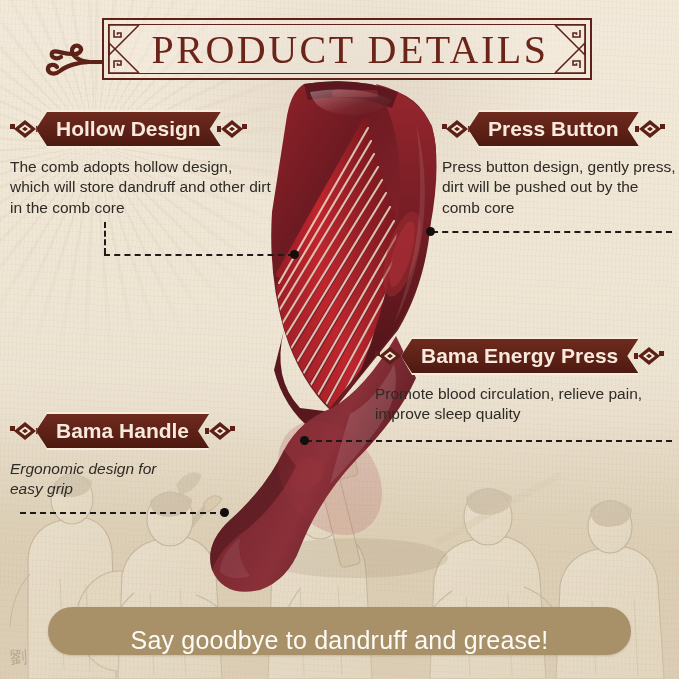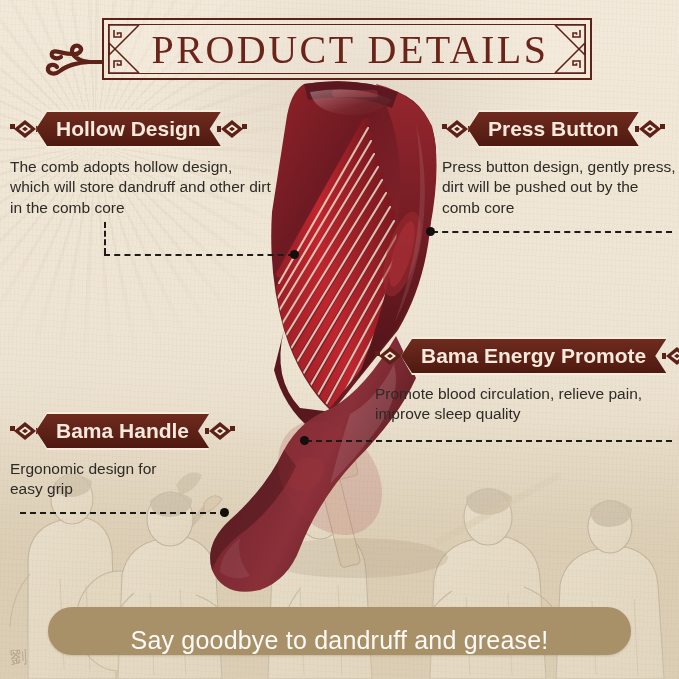--- a/index.html
+++ b/index.html
@@ -462,21 +462,21 @@
       <svg class="orn l" viewBox="0 0 30 22" aria-hidden="true">
         <g fill="#5c2016">
           <path d="M15 2 L26 11 L15 20 L4 11 Z"></path>
           <path d="M0 6 L5 6 L5 11 L0 11 Z"></path>
           <path d="M26 8 L30 8 L30 14 L26 14 Z"></path>
         </g>
         <path d="M15 6.5 L21 11 L15 15.5 L9 11 Z" fill="#f5ecdc"></path>
         <path d="M15 8.8 L18 11 L15 13.2 L12 11 Z" fill="#5c2016"></path>
       </svg>
       <div class="ribbon-frame">
-        <div class="plate-outline">Bama Energy Promote</div>
+        <div class="plate-outline">Bama Energy Press</div>
       </div>
       <svg class="orn r" viewBox="0 0 30 22" aria-hidden="true">
         <g fill="#5c2016" transform="translate(30,0) scale(-1,1)">
           <path d="M15 2 L26 11 L15 20 L4 11 Z"></path>
           <path d="M0 6 L5 6 L5 11 L0 11 Z"></path>
           <path d="M26 8 L30 8 L30 14 L26 14 Z"></path>
         </g>
         <path d="M15 6.5 L21 11 L15 15.5 L9 11 Z" fill="#f5ecdc"></path>
         <path d="M15 8.8 L18 11 L15 13.2 L12 11 Z" fill="#5c2016"></path>
       </svg>
@@ -501,21 +501,21 @@
       <svg class="orn r" viewBox="0 0 30 22" aria-hidden="true">
         <g fill="#5c2016" transform="translate(30,0) scale(-1,1)">
           <path d="M15 2 L26 11 L15 20 L4 11 Z"></path>
           <path d="M0 6 L5 6 L5 11 L0 11 Z"></path>
           <path d="M26 8 L30 8 L30 14 L26 14 Z"></path>
         </g>
         <path d="M15 6.5 L21 11 L15 15.5 L9 11 Z" fill="#f5ecdc"></path>
         <path d="M15 8.8 L18 11 L15 13.2 L12 11 Z" fill="#5c2016"></path>
       </svg>
     </div>
-    <div class="desc" style="max-width:180px;">Ergonomic design for easy grip</div>
+    <div class="desc" style="max-width:180px;font-style:italic;">Ergonomic design for easy grip</div>
   </div>
 
   <div class="tagline">
     <span>Say goodbye to dandruff and grease!</span>
   </div>
 
   <div class="watermark">劉</div>
 
 </div>
 

